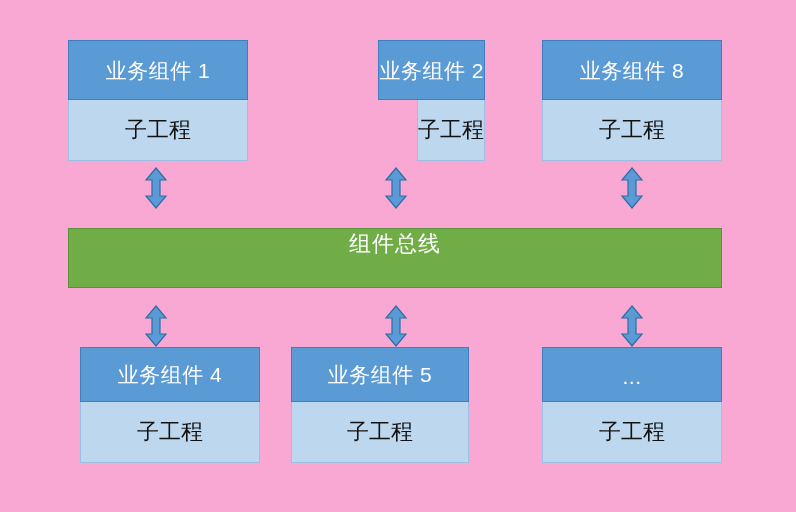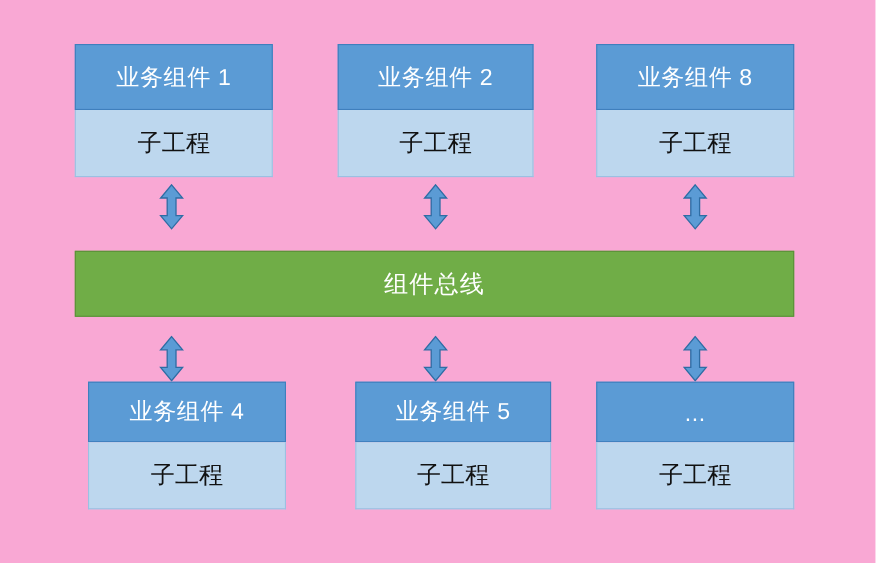--- a/index.html
+++ b/index.html
@@ -68,21 +68,21 @@
     position: absolute;
     left: 68px;
     top: 228px;
     width: 654px;
     height: 60px;
     box-sizing: border-box;
     background: #70AD47;
     border: 1px solid #5b9139;
     color: #ffffff;
     display: flex;
-    align-items: center;
+    align-items: flex-start;
     justify-content: center;
     font-size: 22px;
     letter-spacing: 1px;
     white-space: nowrap;
   }
 
   
   .arrow {
     position: absolute;
     width: 24px;
@@ -92,21 +92,21 @@
 </head>
 <body>
 
 <div id="canvas">
 
   <div class="comp-box row-top" style="left:68px; top:40px; width:180px;">
     <div class="comp-header">业务组件 1</div>
     <div class="comp-body">子工程</div>
   </div>
 
-  <div class="comp-box row-top" style="left:307px; top:40px; width:178px;">
+  <div class="comp-box row-top" style="left:307px; top:40px; width:178px;align-items:flex-end;">
     <div class="comp-header">业务组件 2</div>
     <div class="comp-body">子工程</div>
   </div>
 
   <div class="comp-box row-top" style="left:542px; top:40px; width:180px;">
     <div class="comp-header">业务组件 8</div>
     <div class="comp-body">子工程</div>
   </div>
 
   <div class="arrow" style="left:144px; top:167px; height:42px;">
@@ -147,21 +147,21 @@
     <svg width="24" height="42" viewBox="0 0 24 42">
       <polygon points="12,1 22,13 16,13 16,29 22,29 12,41 2,29 8,29 8,13 2,13" fill="#5B9BD5" stroke="#2E6DA4" stroke-width="1.2" stroke-linejoin="miter"></polygon>
     </svg>
   </div>
 
   <div class="comp-box row-bottom" style="left:80px; top:347px; width:180px;">
     <div class="comp-header">业务组件 4</div>
     <div class="comp-body">子工程</div>
   </div>
 
-  <div class="comp-box row-bottom" style="left:323px; top:347px; width:178px;">
+  <div class="comp-box row-bottom" style="left:291px; top:347px; width:178px;">
     <div class="comp-header">业务组件 5</div>
     <div class="comp-body">子工程</div>
   </div>
 
   <div class="comp-box row-bottom" style="left:542px; top:347px; width:180px;">
     <div class="comp-header ellipsis-header">...</div>
     <div class="comp-body">子工程</div>
   </div>
 
 </div>

